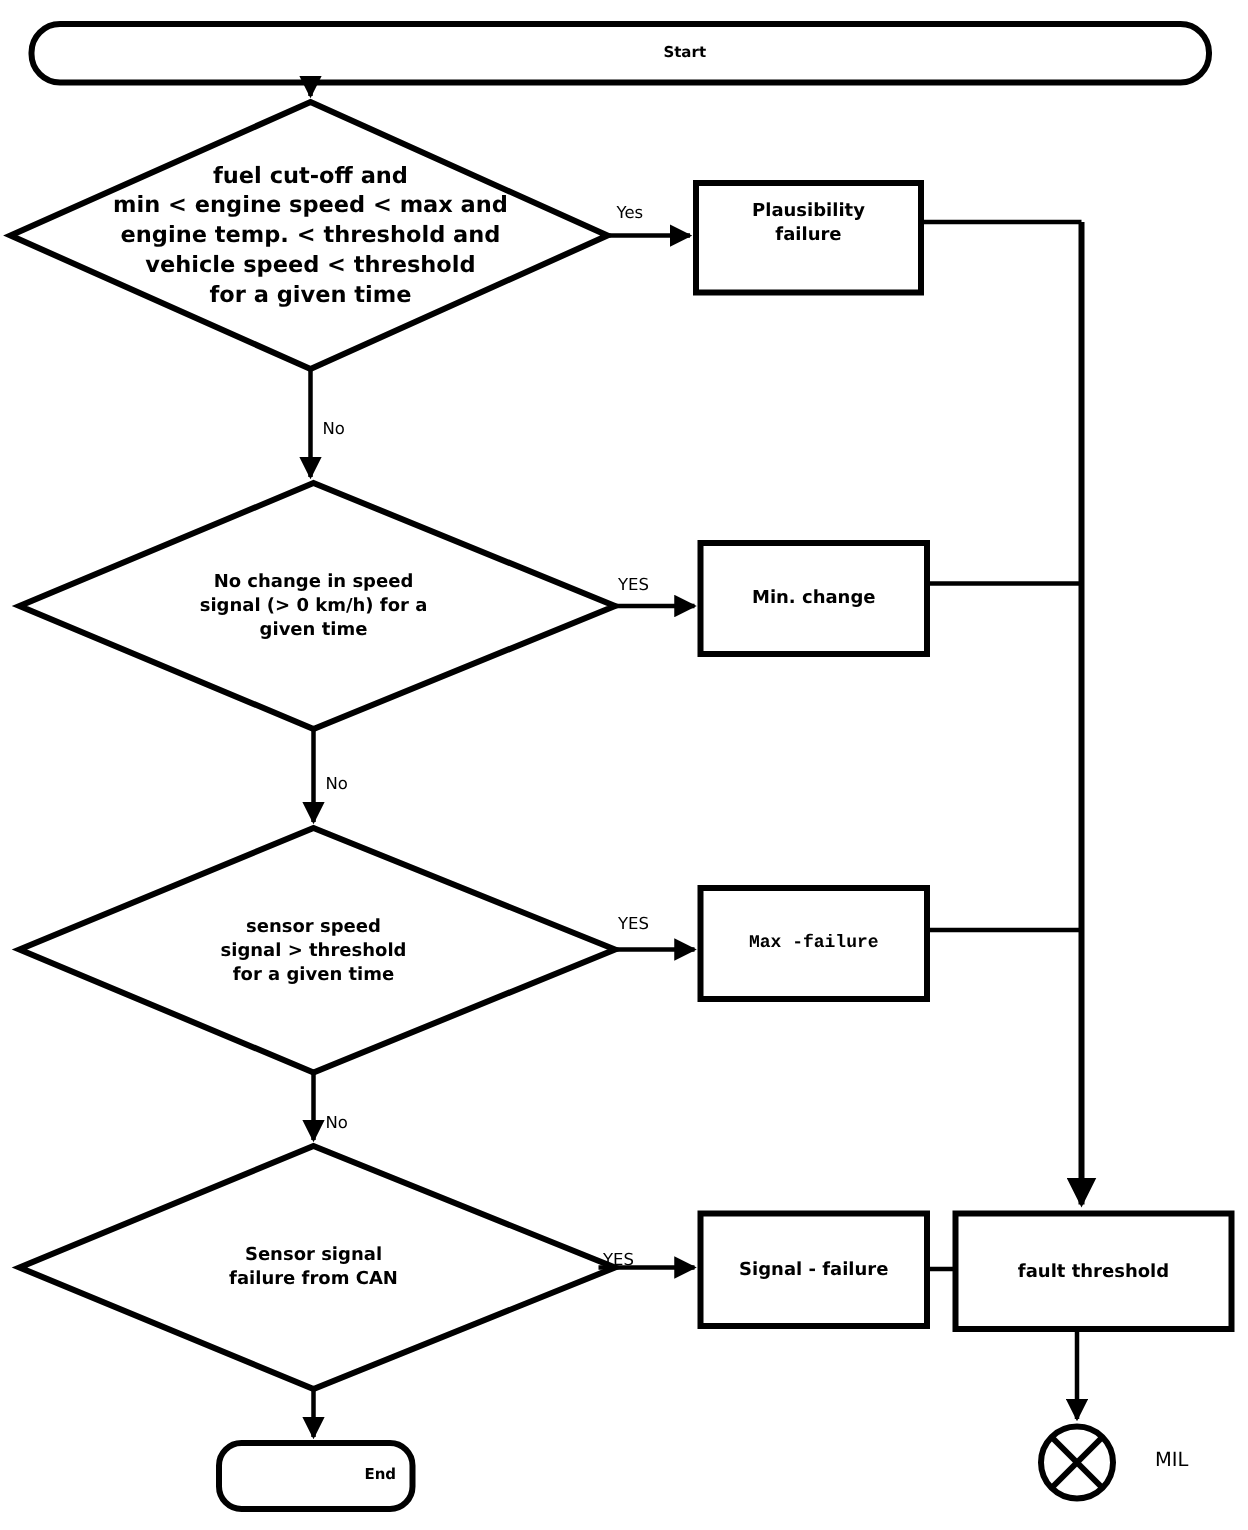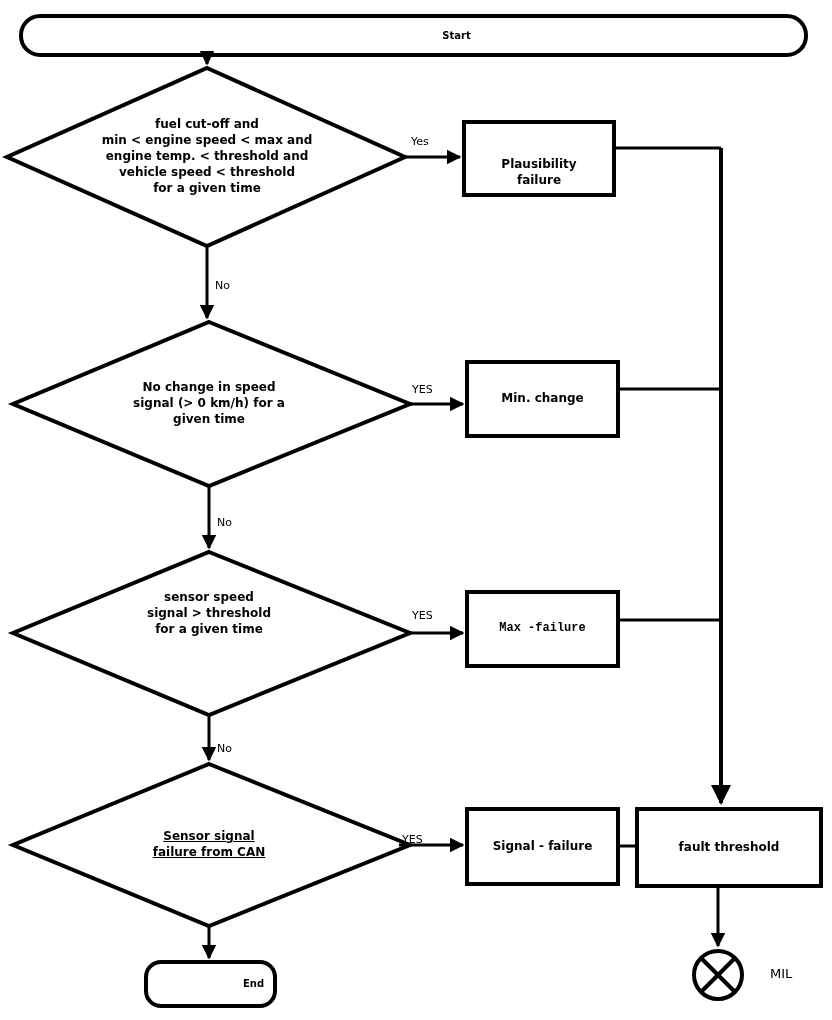--- a/index.html
+++ b/index.html
@@ -40,21 +40,21 @@
   }
   .edge-label {
     position: absolute;
     font-family: "DejaVu Sans", sans-serif;
     font-weight: normal;
     color: #000000;
     font-size: 11px;
     white-space: nowrap;
   }
   .term-label  { font-size: 10px; padding-left: 43px; }
-  .dia1-label  { font-size: 12px; }
+  .dia1-label  { font-size: 15px; }
   .dia2-label  { font-size: 12px; }
   .dia3-label  { font-size: 12px; }
   .dia4-label  { font-size: 12px; }
   .box-label   { font-size: 12px; }
   .mil-label   { font-size: 13px; }
 </style>
 </head>
 <body>
 
 <div id="flow-root">
@@ -127,28 +127,28 @@
   <div class="node-text dia1-label" style="left:57px; top:97px; width:300px; height:120px;">fuel cut-off and
 min &lt; engine speed &lt; max and
 engine temp. &lt; threshold and
 vehicle speed &lt; threshold
 for a given time</div>
 
   <div class="node-text dia2-label" style="left:84px; top:372px; width:250px; height:64px;">No change in speed
 signal (&gt; 0 km/h) for a
 given time</div>
 
-  <div class="node-text dia3-label" style="left:84px; top:582px; width:250px; height:64px;">sensor speed
+  <div class="node-text dia3-label" style="left:84px; top:602px; width:250px; height:64px;">sensor speed
 signal  &gt; threshold
 for a given time</div>
 
-  <div class="node-text dia4-label" style="left:84px; top:822px; width:250px; height:46px;text-decoration:underline;">Sensor signal
+  <div class="node-text dia4-label" style="left:84px; top:822px; width:250px; height:46px;">Sensor signal
 failure from CAN</div>
 
-  <div class="node-text box-label" style="left:464px; top:136px; width:150px; height:73px;">Plausibility
+  <div class="node-text box-label" style="left:464px; top:112px; width:150px; height:73px;">Plausibility
 failure</div>
 
   <div class="node-text box-label" style="left:467px; top:362px; width:151px; height:74px;">Min. change</div>
 
   <div class="node-text box-label" style="left:467px; top:592px; width:151px; height:74px;font-family:Liberation Mono, monospace;">Max -failure</div>
 
   <div class="node-text box-label" style="left:467px; top:809px; width:151px; height:75px;">Signal - failure</div>
 
   <div class="node-text box-label" style="left:637px; top:809px; width:184px; height:77px;">fault threshold</div>
 

